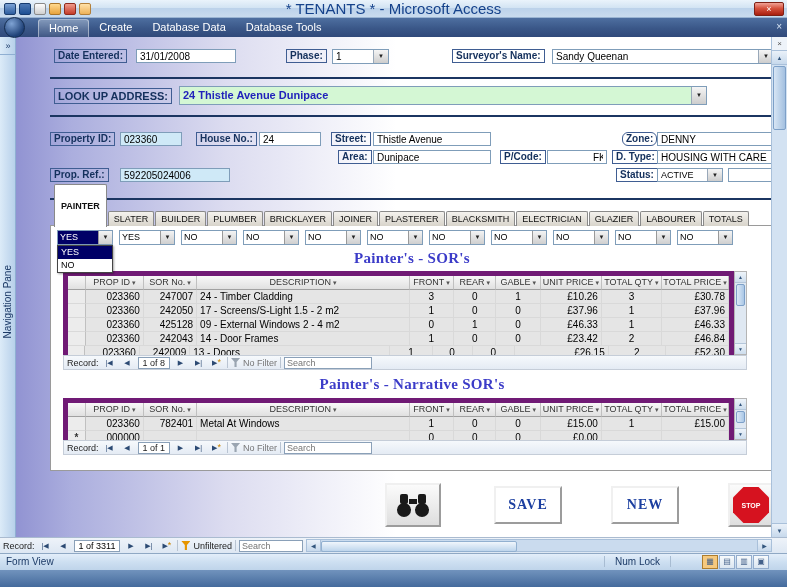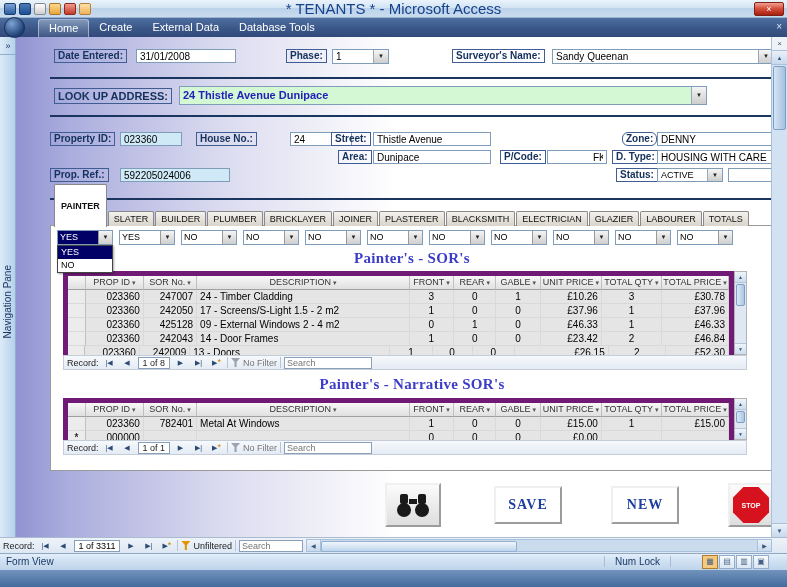--- a/index.html
+++ b/index.html
@@ -170,21 +170,21 @@
       </div>
     <div class="title">* TENANTS * - Microsoft Access</div>
     <div class="tclose">×</div>
   </div>
 
   <div class="ribbonrow"></div>
   <div class="officebtn"></div>
   <div class="rtabbar">
       <span class="rtab active">Home</span>
       <span class="rtab">Create</span>
-      <span class="rtab">External Data</span>
+      <span class="rtab">Database Data</span>
       <span class="rtab">Database Tools</span>
     </div>
   <div class="rclose">×</div>
 
   <div class="navpane">
     <div class="np-btn">»</div>
     <div class="np-label">Navigation Pane</div>
   </div>
 
   <div class="formarea">
@@ -208,21 +208,21 @@
     <div class="combo green" style="left:163px;top:49px;width:528px;">
       <span class="cb-val">24 Thistle Avenue Dunipace</span>
       <span class="cb-btn">▼</span>
     </div>
 
     <div class="hline" style="top:78px;"></div>
 
     <div class="flabel" style="left:34px;top:95px;">Property ID:</div>
     <input class="tbox cyan" style="left: 104px; top: 95px; width: 62px;" value="023360">
     <div class="flabel" style="left:180px;top:95px;">House No.:</div>
-    <input class="tbox" style="left: 243px; top: 95px; width: 62px; margin-left: 31px;" value="24">
+    <input class="tbox" style="left: 243px; top: 95px; width: 62px;" value="24">
     <div class="flabel" style="left:315px;top:95px;">Street:</div>
     <input class="tbox" style="left: 357px; top: 95px; width: 118px;" value="Thistle Avenue">
     <div class="flabel" style="left:606px;top:95px;border-radius:6px;">Zone:</div>
     <input class="tbox" style="left: 641px; top: 95px; width: 117px;" value="DENNY">
 
     <div class="flabel" style="left:322px;top:113px;">Area:</div>
     <input class="tbox" style="left: 357px; top: 113px; width: 118px;" value="Dunipace">
     <div class="flabel" style="left:484px;top:113px;">P/Code:</div>
     <input class="tbox" style="left: 531px; top: 113px; width: 60px; padding-left: 45px;" value="FK6 6LS">
     <div class="flabel" style="left:596px;top:113px;">D. Type:</div>

